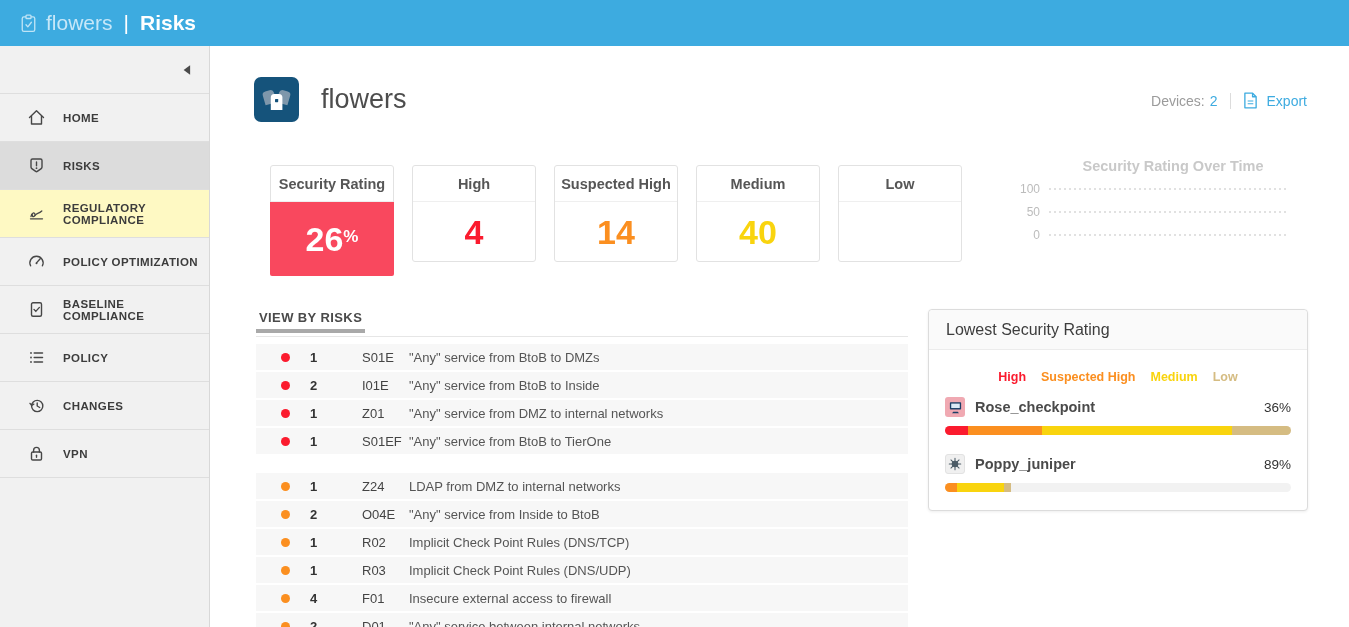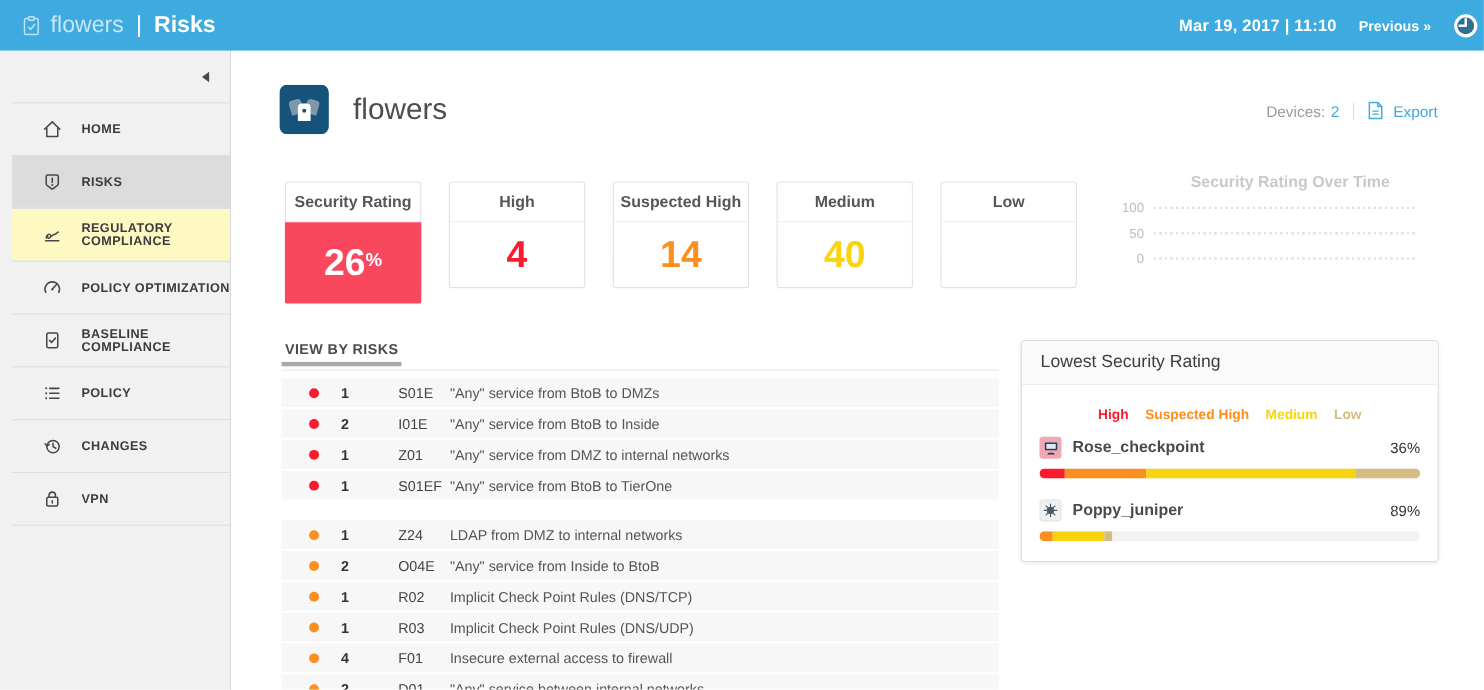--- a/index.html
+++ b/index.html
@@ -13,42 +13,42 @@
   .topbar-left{display:flex;align-items:center;padding-left:21px;gap:10px;}
   .tb-clip{display:flex;align-items:center;}
   .tb-app{color:#c6e7f8;font-size:21px;}
   .tb-sep{color:#ffffff;font-size:21px;font-weight:300;margin:0 1px;}
   .tb-section{color:#fff;font-size:21px;font-weight:700;}
   .topbar-right{margin-left:auto;display:flex;align-items:center;gap:20px;padding-right:5px;}
   .tb-date{font-size:15px;font-weight:700;letter-spacing:.2px;}
   .tb-prev{font-size:13px;font-weight:700;cursor:pointer;}
   .tb-clock{width:23px;height:23px;cursor:pointer;display:flex;}
   
-  .sidebar{position:absolute;top:46px;left:0;width:210px;bottom:0;background:#f1f1f1;border-right:1px solid #d8d8d8;box-sizing:border-box;padding-left:11px;}
+  .sidebar{position:absolute;top:46px;left:0;width:210px;bottom:0;background:#f1f1f1;border-right:1px solid #d8d8d8;box-sizing:border-box;}
   .collapse-row{height:47px;display:flex;align-items:center;justify-content:flex-end;padding-right:18px;}
   .collapse-btn{cursor:pointer;display:flex;}
   .nav-items{border-bottom:1px solid #dedede;}
   .nav-item{height:47px;display:flex;align-items:center;border-top:1px solid #dedede;padding-left:27px;gap:17px;cursor:pointer;}
   .nav-item.active{background:#dcdcdc;}
   .nav-item.hl{background:#fef9c3;}
   .nav-icon{display:flex;}
   .nav-icon svg{width:19px;height:19px;display:block;}
   .nav-label{font-size:11.5px;font-weight:700;color:#3c3c3c;letter-spacing:.4px;}
   
   .main{position:absolute;left:211px;top:46px;right:0;bottom:0;background:#fff;overflow:hidden;}
   .page-header{position:absolute;left:43px;top:31px;display:flex;align-items:center;gap:22px;}
   .app-icon{width:45px;height:45px;display:flex;cursor:default;}
   .page-title{font-size:27px;color:#4d4d4d;}
   .header-actions{position:absolute;right:42px;top:46px;display:flex;align-items:center;gap:12px;font-size:14px;}
   .devices-label{color:#9b9b9b;}
   .devices-count{color:#3dabe0;cursor:pointer;}
   .v-divider{width:1px;height:16px;background:#dcdcdc;}
   .export{color:#3dabe0;display:flex;gap:9px;align-items:center;cursor:pointer;}
   
-  .cards{position:absolute;left:48px;top:119px;display:flex;gap:25px;}
+  .cards{position:absolute;left:59px;top:119px;display:flex;gap:18px;}
   .card{width:124px;height:97px;border:1px solid #e2e2e2;border-radius:3px;background:#fff;box-sizing:border-box;}
   .card-head{height:35px;display:flex;align-items:center;justify-content:center;font-size:14.5px;font-weight:700;color:#565656;border-bottom:1px solid #efefef;}
   .card-body{height:60px;display:flex;align-items:center;justify-content:center;font-size:34px;font-weight:700;}
   .card.rating .card-body{background:#f9485e;color:#fff;border-radius:0 0 2px 2px;margin:0 -1px -1px -1px;height:74px;}
   .card.rating sup{font-size:17px;position:relative;top:-2px;font-weight:700;}
   
   .minichart{position:absolute;left:800px;top:112px;width:278px;}
   .mc-title{font-size:14.5px;font-weight:700;color:#c9c9c9;text-align:center;padding-left:46px;margin-bottom:8px;}
   .mc-row{display:flex;align-items:center;height:13px;margin-bottom:10px;}
   .mc-tick{width:38px;box-sizing:border-box;text-align:right;font-size:12px;color:#bcbcbc;padding-right:9px;}
@@ -90,31 +90,20 @@
       <svg width="15" height="19" viewBox="0 0 18 22" fill="none" stroke="#bfe4f6" stroke-width="1.6" stroke-linecap="round" stroke-linejoin="round">
         <rect x="1.5" y="3" width="15" height="17.5" rx="2"></rect>
         <rect x="6" y="1" width="6" height="4" rx="1" fill="#3dabe0"></rect>
         <path d="M6 12.5 l2.2 2.5 L12.5 9.5"></path>
       </svg>
     </span>
     <span class="tb-app">flowers</span>
     <span class="tb-sep">|</span>
     <span class="tb-section">Risks</span>
   </div>
-  <div class="topbar-right">
-    <span class="tb-date">Mar 19, 2017 | 11:10</span>
-    <span class="tb-prev">Previous »</span>
-    <span class="tb-clock">
-      <svg width="23" height="23" viewBox="0 0 24 24">
-        <circle cx="12" cy="12" r="11" fill="#fff"></circle>
-        <circle cx="12" cy="12" r="8" fill="#2e6f96"></circle>
-        <path d="M12 12 L12 5.8 M12 12 L6.3 12" stroke="#fff" stroke-width="2.4" stroke-linecap="round"></path>
-      </svg>
-    </span>
-  </div>
 </div>
 
 <div class="sidebar">
   <div class="collapse-row">
     <span class="collapse-btn">
       <svg width="9" height="12" viewBox="0 0 10 12">
           <path d="M9 0.8 L1.8 6 L9 11.2 Z" fill="#4a4a4a"></path>
         </svg>
     </span>
   </div>

